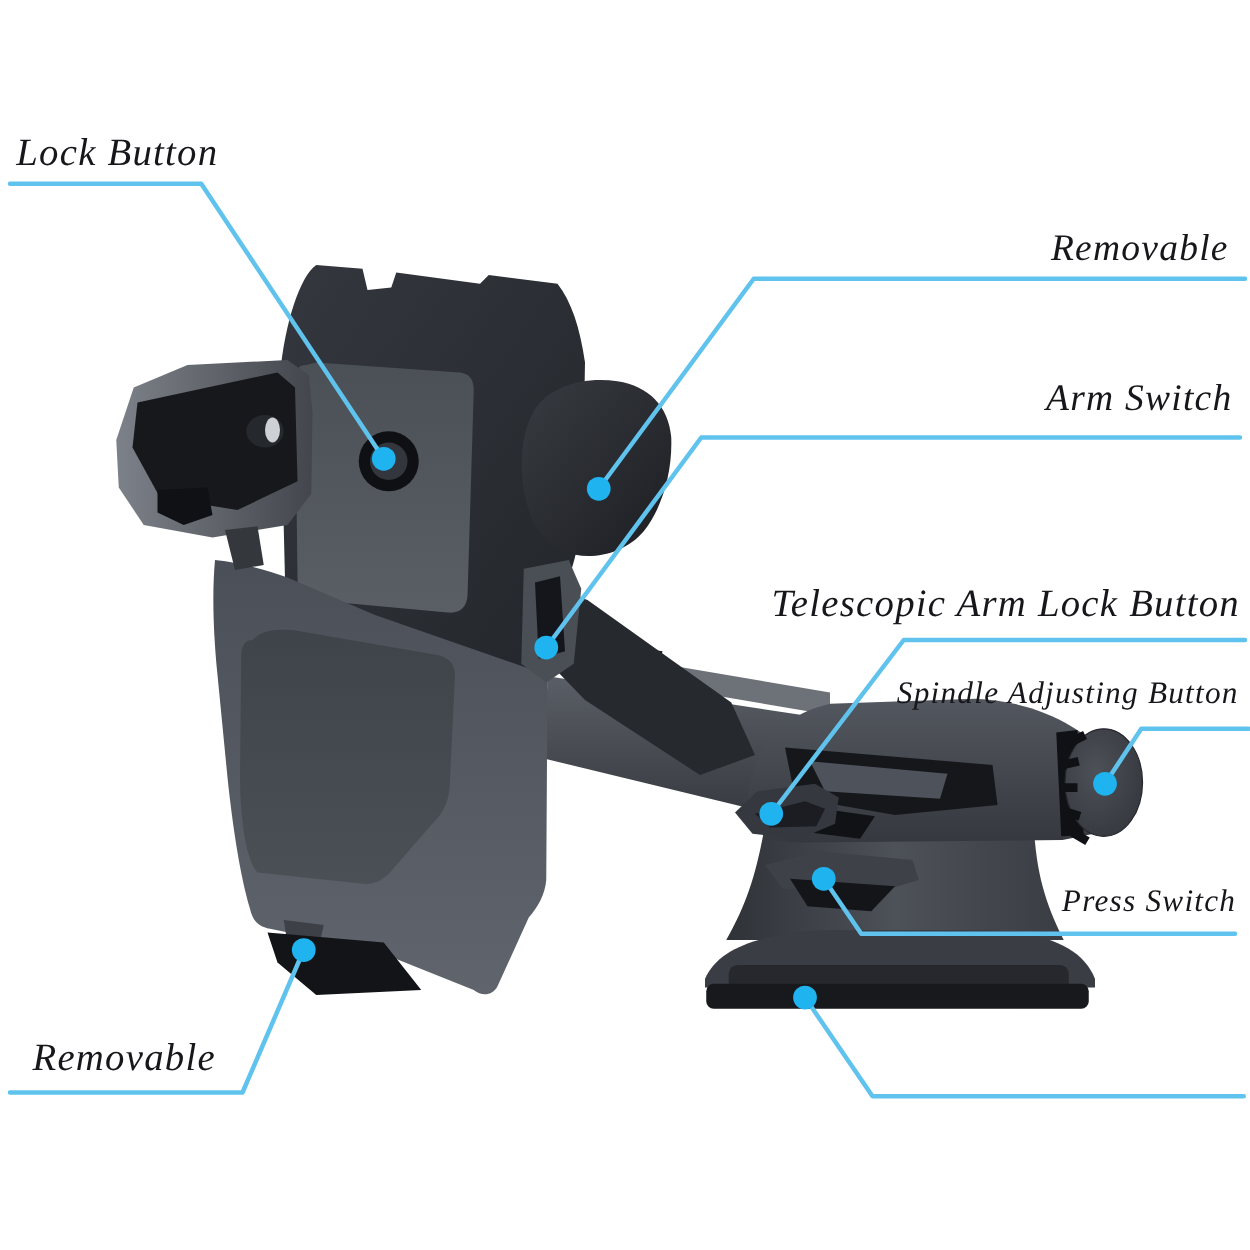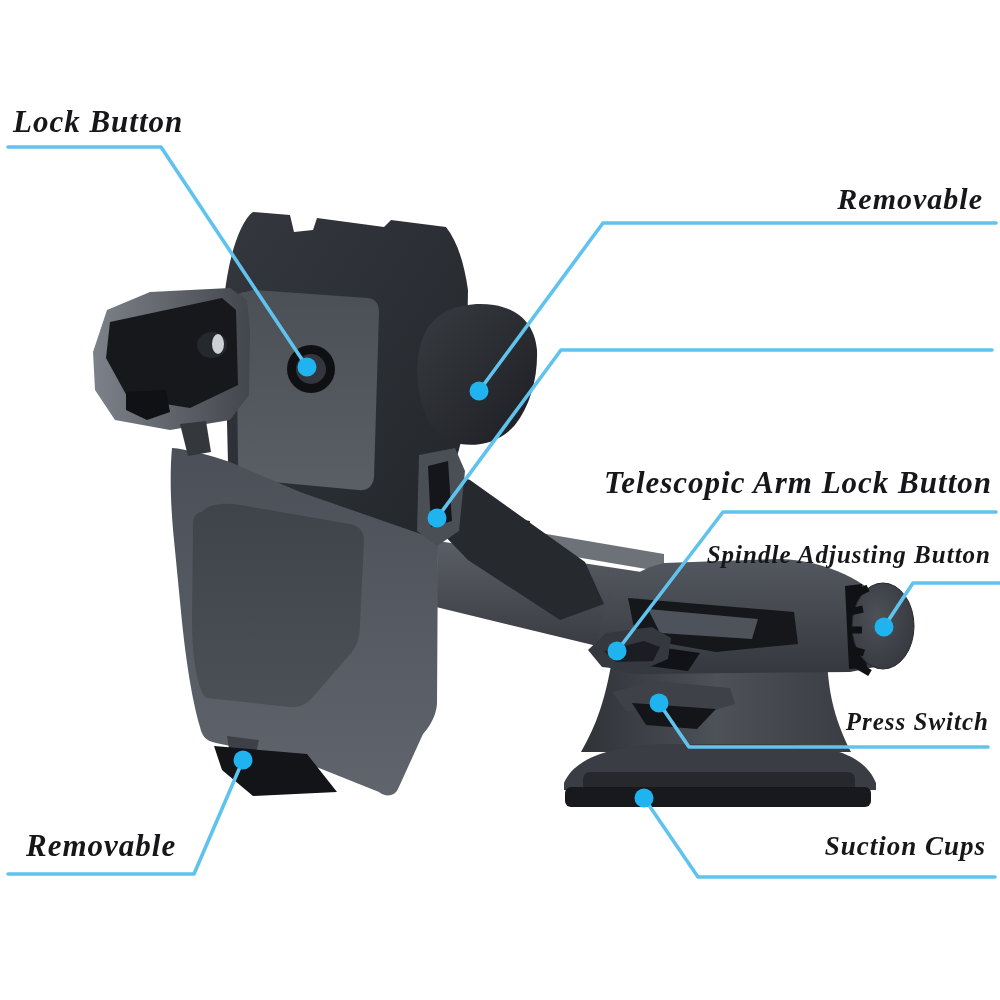--- a/index.html
+++ b/index.html
@@ -8,21 +8,21 @@
     background:#ffffff;
     font-family:"Liberation Serif","DejaVu Serif",serif;
   }
   .stage{
     position:relative;width:1000px;height:1000px;
     background:#ffffff;overflow:hidden;
   }
   .stage svg{position:absolute;left:0;top:0;}
   .part-label{
     position:absolute;
-    font-weight:bold;font-style:italic;
+    font-weight:normal;font-style:italic;
     color:#17171b;
     white-space:nowrap;
     line-height:1.05;
     letter-spacing:1px;
   }
   .lbl-lock{left:13px;top:106px;font-size:31px;}
   .lbl-removable-top{right:17px;top:183px;font-size:30px;text-align:right;}
   .lbl-arm-switch{right:14px;top:303px;font-size:30px;text-align:right;}
   .lbl-telescopic{right:8px;top:467px;font-size:31px;text-align:right;}
   .lbl-spindle{right:9px;top:542px;font-size:25px;text-align:right;}
@@ -155,19 +155,19 @@
       <polyline class="leader" points="995,877 698,877 644,798" stroke="#5fc3ee"></polyline>
       <circle class="dot" cx="644" cy="798" r="9.5" fill="#1fb3ef"></circle>
 
       <polyline class="leader" points="8,874 194,874 243,760" stroke="#5fc3ee"></polyline>
       <circle class="dot" cx="243" cy="760" r="9.5" fill="#1fb3ef"></circle>
     </g>
   </svg>
 
   <div class="part-label lbl-lock">Lock Button</div>
   <div class="part-label lbl-removable-top">Removable</div>
+  <div class="part-label lbl-arm-switch">Arm Switch</div>
   <div class="part-label lbl-telescopic">Telescopic Arm Lock Button</div>
   <div class="part-label lbl-spindle">Spindle Adjusting Button</div>
   <div class="part-label lbl-press">Press Switch</div>
-  <div class="part-label lbl-suction">Suction Cups</div>
   <div class="part-label lbl-removable-bottom">Removable</div>
 
 </div>
 
 </body></html>

